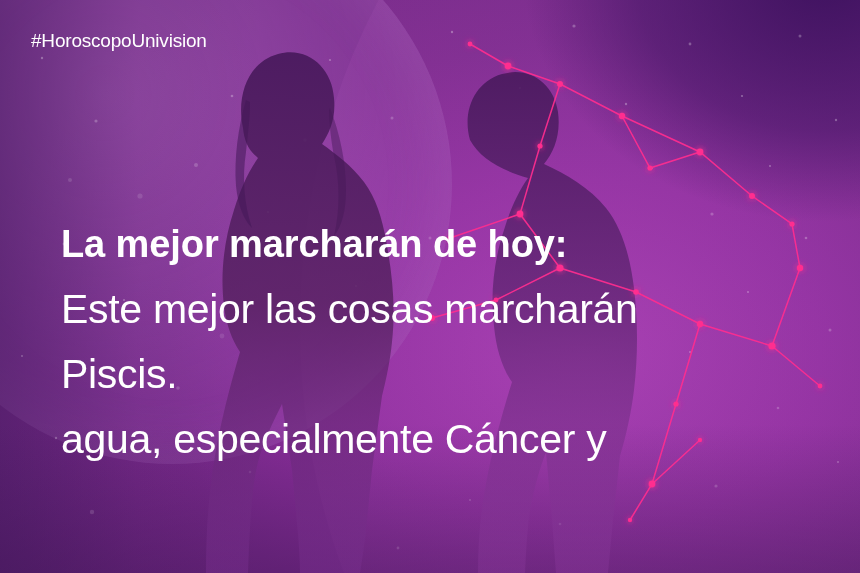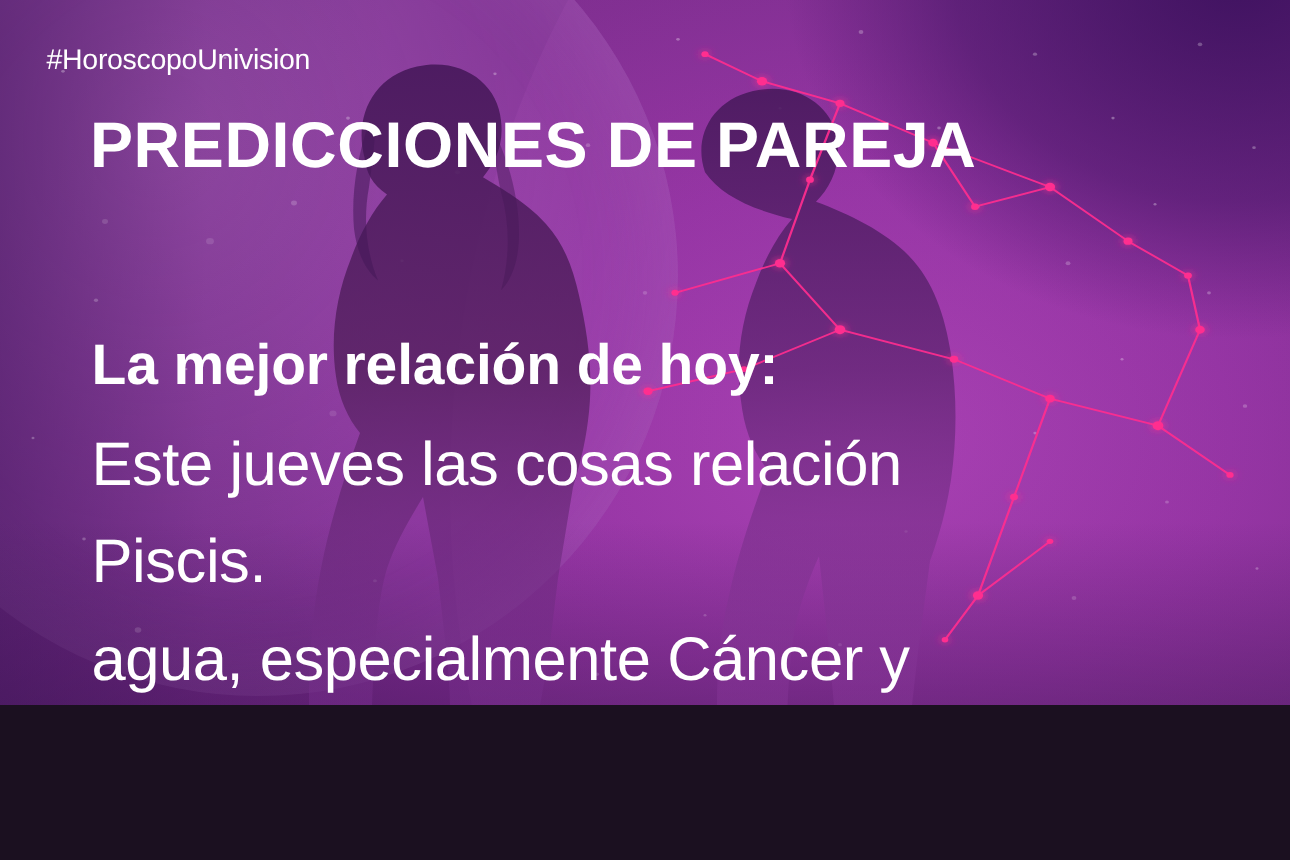--- a/index.html
+++ b/index.html
@@ -8,21 +8,21 @@
     padding: 0;
     background: #1b1020;
   }
   body {
     font-family: "Liberation Sans", sans-serif;
   }
 
   #card {
     position: relative;
     width: 860px;
-    height: 470px;
+    height: 573px;
     overflow: hidden;
     background: #7b2d8e;
   }
 
   
   .bg-layer {
     position: absolute;
     inset: 0;
     pointer-events: none;
   }
@@ -340,23 +340,22 @@
         <circle cx="700" cy="440" r="2.2"></circle>
         <circle cx="630" cy="520" r="2.2"></circle>
       </g>
     </svg>
   </div>
 
   <div id="content">
 
     <div id="hashtag">#HoroscopoUnivision</div>
 
-    <div id="headline">PREDICCIONES DE PAREJA</div>
 
     <div id="body-block">
-      <span class="body-line lead">La mejor relación de hoy:</span>
-      <span class="body-line">Este jueves las cosas relación</span>
+      <span class="body-line lead">La mejor marcharán de hoy:</span>
+      <span class="body-line">Este mejor las cosas marcharán</span>
       <span class="body-line">Piscis.</span>
       <span class="body-line">agua, especialmente Cáncer y</span>
     </div>
 
   </div>
 </div>
 
 </body></html>

